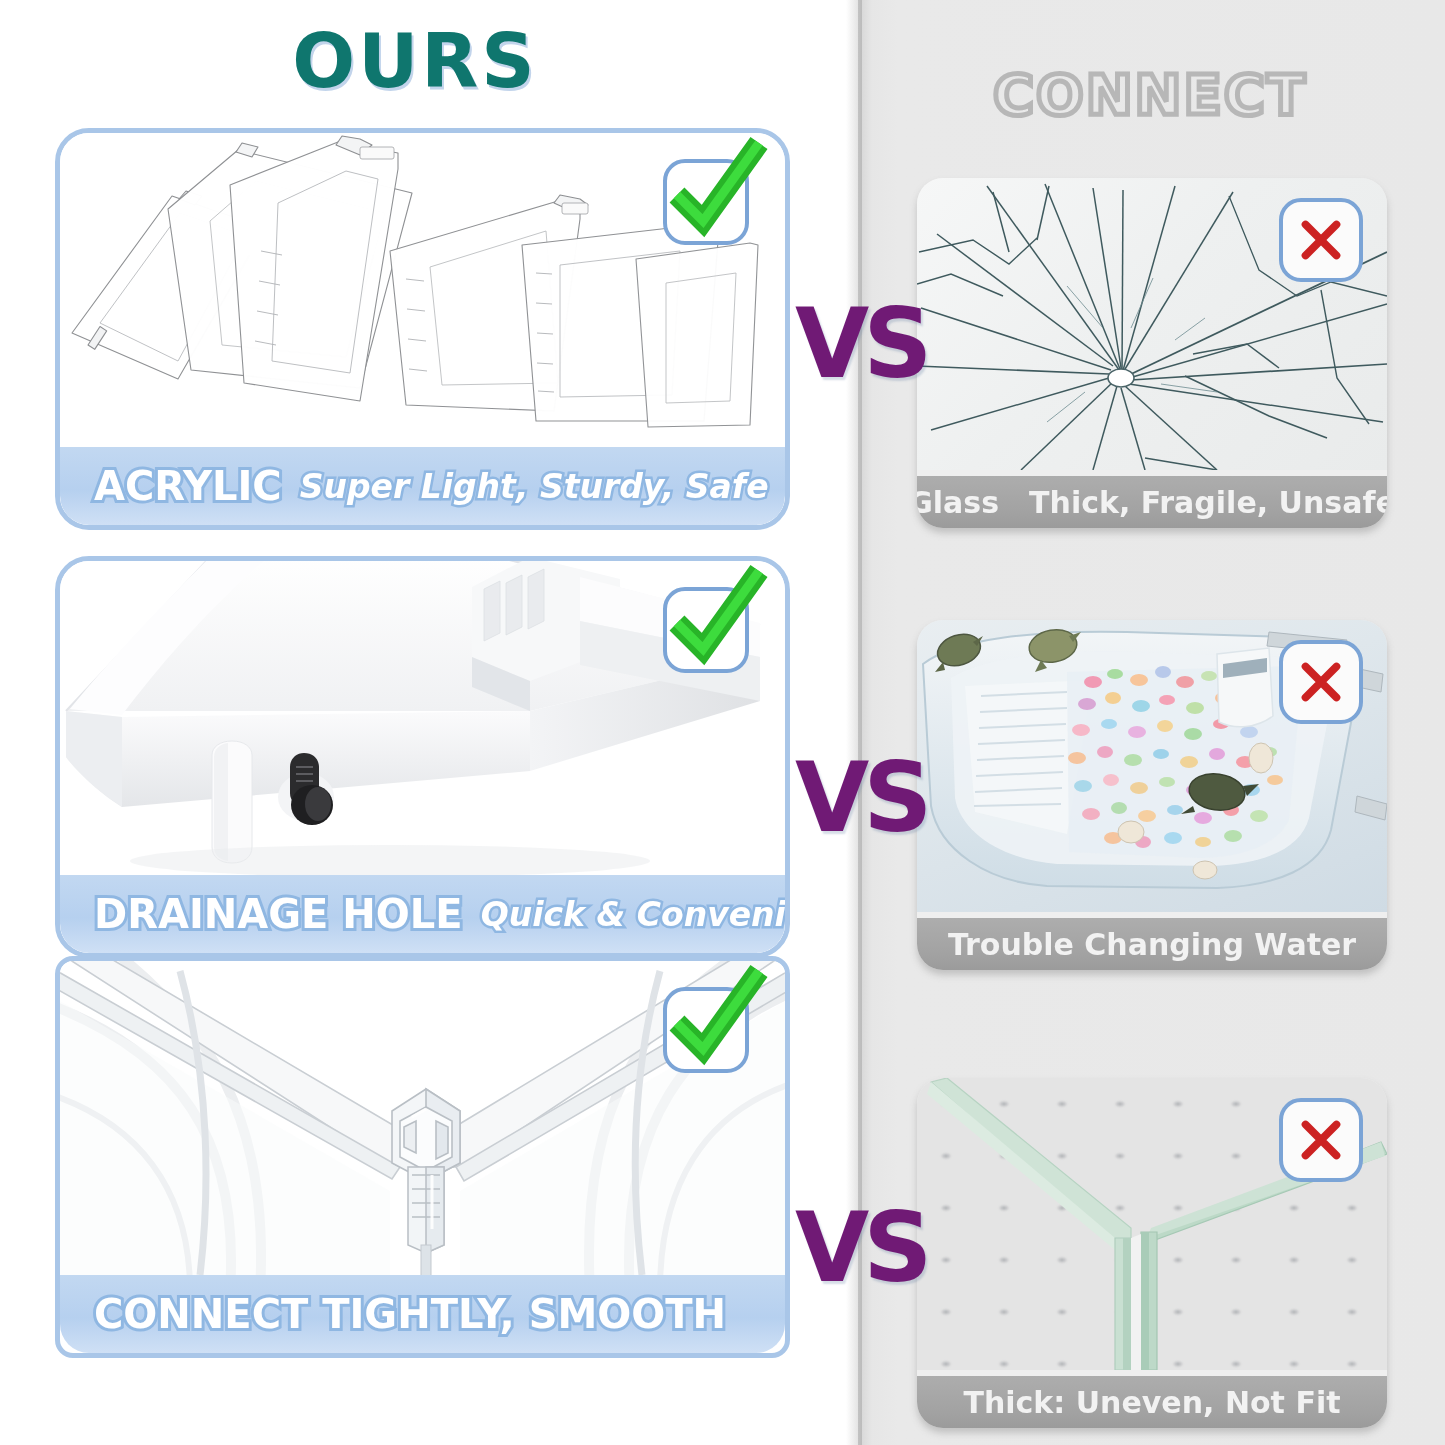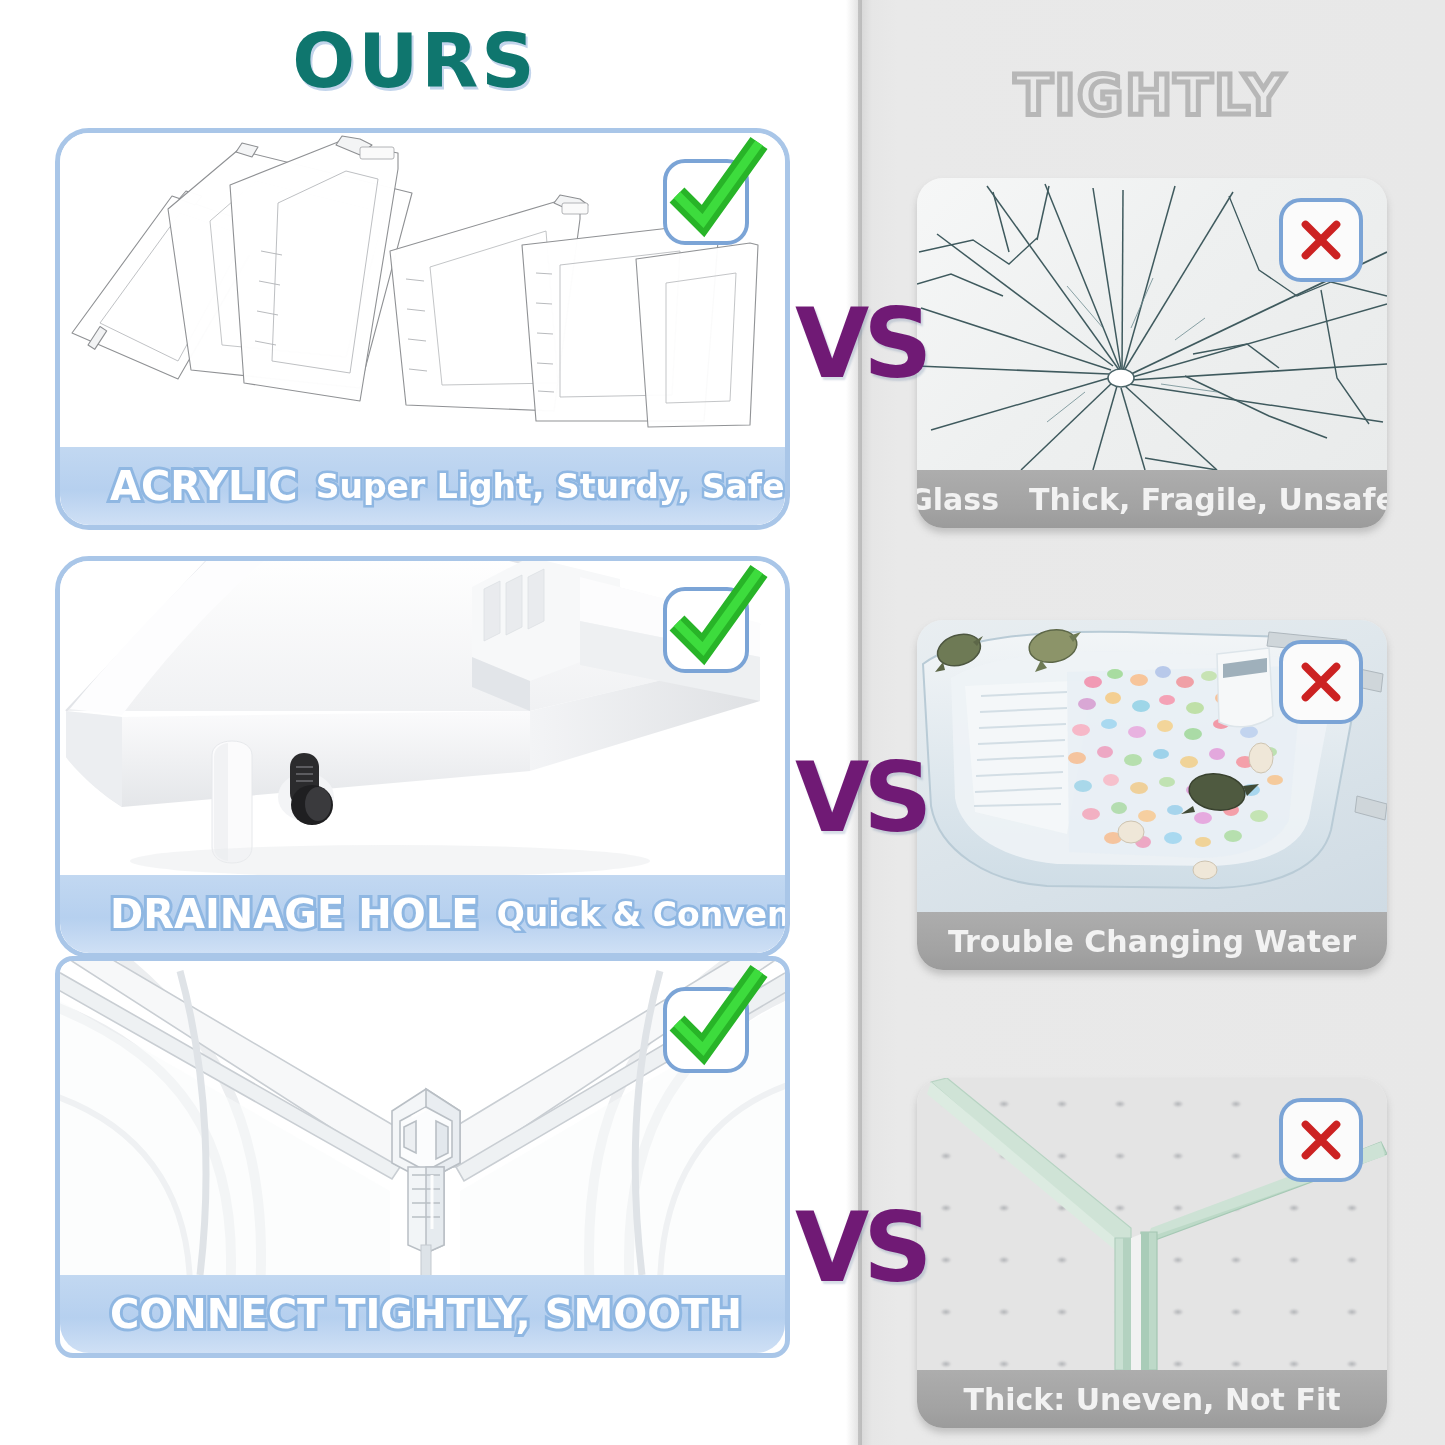--- a/index.html
+++ b/index.html
@@ -42,49 +42,50 @@
   .lcard.c1{top:128px;height:392px;}
   .lcard.c2{top:556px;height:392px;}
   .lcard.c3{top:956px;height:392px;border-radius:18px;}
 
   .lphoto{position:absolute;left:0;top:0;right:0;bottom:78px;overflow:hidden;background:#fff;}
 
   
   .lcap{
     position:absolute;left:0;right:0;bottom:0;height:78px;
     background:linear-gradient(to bottom,#c2d8f1 0%,#b6d0ef 55%,#cfe0f5 100%);
-    display:flex;align-items:center;padding-left:50px;box-sizing:border-box;
+    display:flex;align-items:center;padding-left:34px;box-sizing:border-box;
     border-bottom-left-radius:29px;border-bottom-right-radius:29px;
   }
   .cap-strong{
     font-family:"DejaVu Sans", sans-serif;
     font-weight:bold;font-size:40px;color:#ffffff;letter-spacing:0px;
     -webkit-text-stroke:6px #8fb7e2;paint-order:stroke fill;
     white-space:nowrap;
   }
   .cap-sub{
     font-family:"DejaVu Sans", sans-serif;
     font-weight:bold;font-size:33px;color:#ffffff;margin-left:18px;
     -webkit-text-stroke:5px #8fb7e2;paint-order:stroke fill;
     white-space:nowrap;
+    font-style:italic;
   }
 
   
   .rcard{
     position:absolute;left:917px;width:470px;
     border-radius:26px;overflow:hidden;
     background:#efefef;
     box-shadow:0 5px 7px rgba(120,120,120,.35);
   }
   .rcard.c1{top:178px;height:350px;}
   .rcard.c2{top:620px;height:350px;}
   .rcard.c3{top:1078px;height:350px;}
   .rphoto{position:absolute;left:0;top:0;right:0;bottom:58px;overflow:hidden;}
   .rcap{
-    position:absolute;left:0;right:0;bottom:0;height:58px;
+    position:absolute;left:0;right:0;bottom:0;height:52px;
     background:linear-gradient(to bottom,#adadad 0%,#a2a2a2 70%,#9b9b9b 100%);
     display:flex;align-items:center;justify-content:center;
     color:#f2f2f2;font-size:30px;font-weight:bold;
     font-family:"DejaVu Sans", sans-serif;white-space:nowrap;
   }
 
   
   .tick-badge{
     position:absolute;width:78px;height:78px;border-radius:22px;
     border:4px solid #7ba4d6;background:#ffffff;z-index:6;
@@ -125,21 +126,21 @@
 </head>
 <body>
 
 <div class="page">
 
   <div class="bg-left"></div>
   <div class="bg-right"></div>
   <div class="bg-seam"></div>
 
   <div class="hdr-ours">OURS</div>
-  <div class="hdr-others">TIGHTLY</div>
+  <div class="hdr-others">CONNECT</div>
 
   <div class="lcard c1">
     <div class="lphoto">
       <svg class="art" viewBox="0 0 725 314" preserveAspectRatio="none">
         <g fill="#ffffff" stroke="#8d8f92" stroke-width="1.1" stroke-linejoin="round">
 
           <path d="M12 200 L112 63 L205 95 L118 246 Z" opacity="0.98"></path>
           <path d="M40 190 L120 80 L186 103 L118 228 Z" fill="none" stroke="#b8babd" stroke-width="0.9"></path>
           <path d="M119 66 L126 58 L142 63 L135 72 Z" fill="#f4f5f6"></path>
           <rect x="28" y="212" width="22" height="8" transform="rotate(-57 28 212)" fill="#f2f3f4"></rect>

